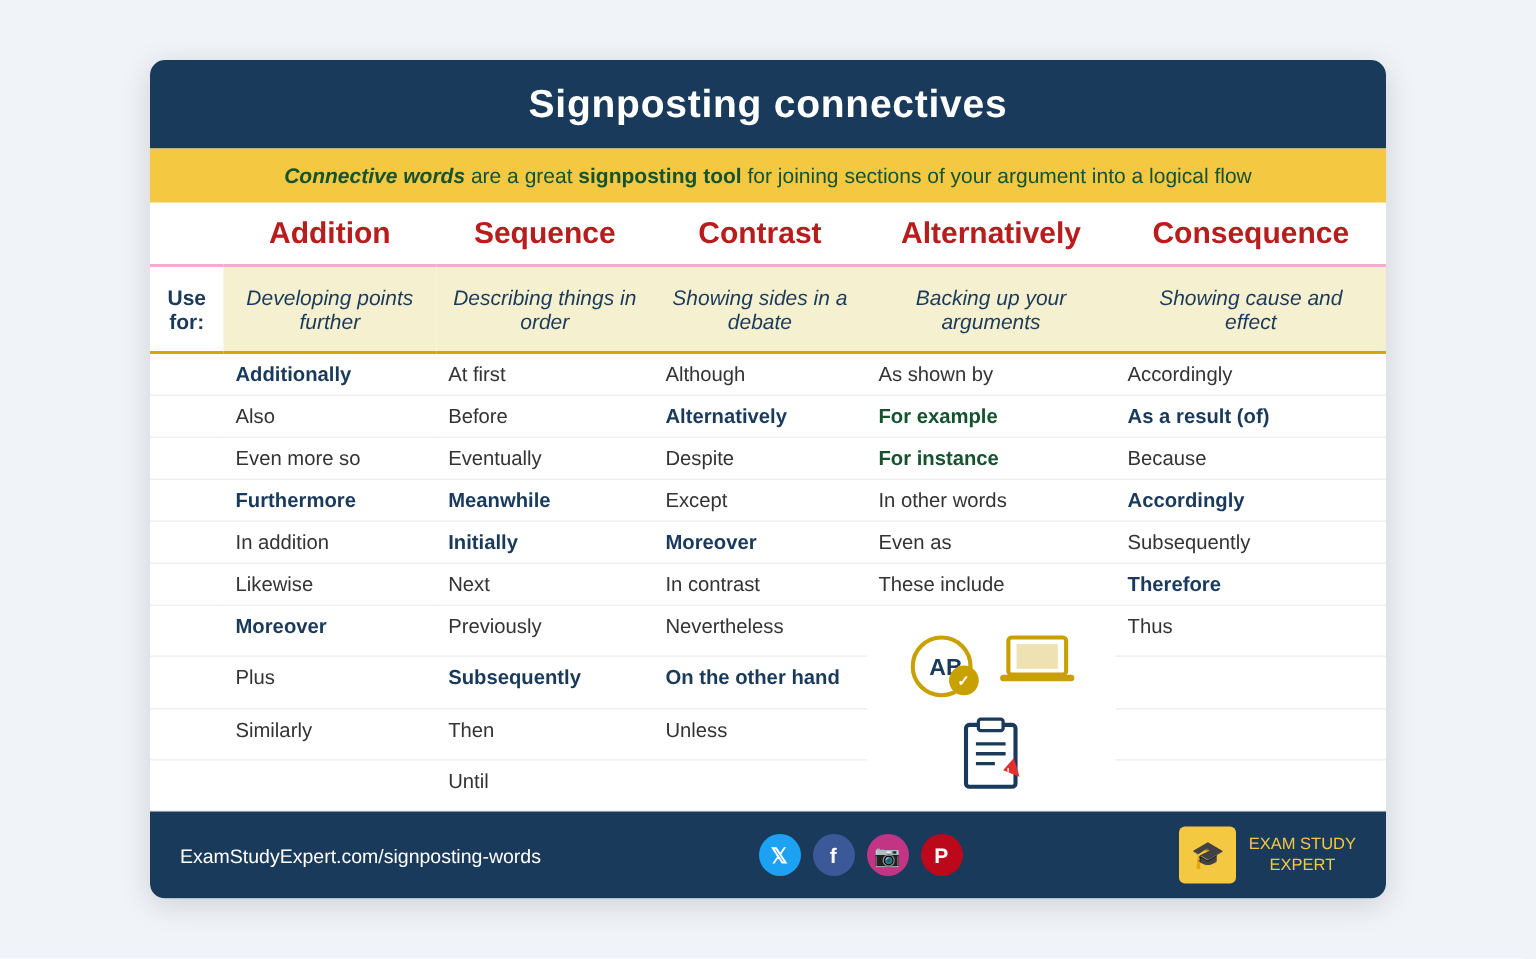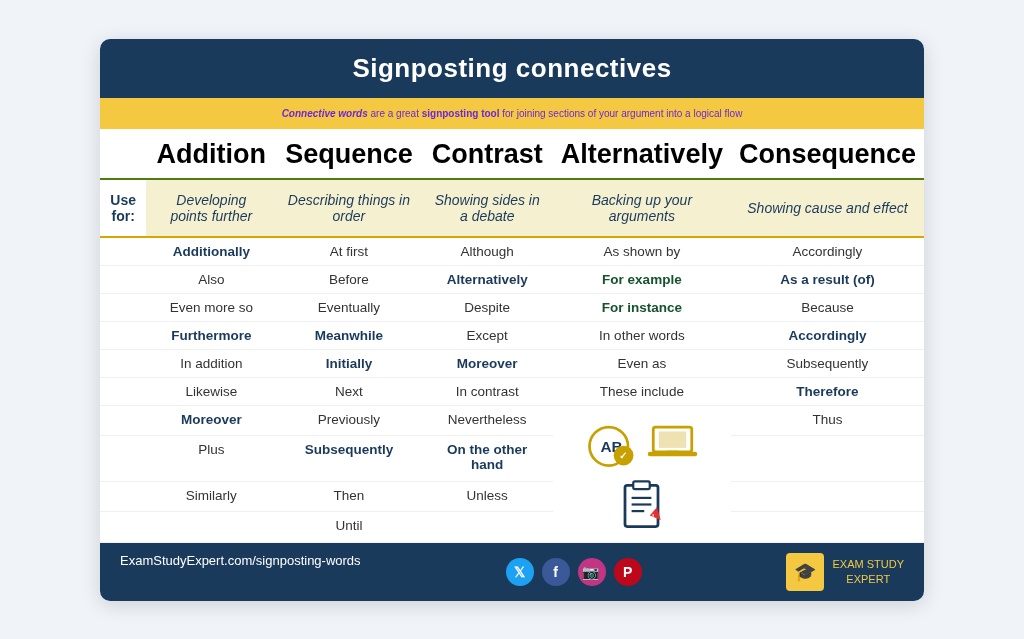--- a/index.html
+++ b/index.html
@@ -24,36 +24,36 @@
       text-align: center;
       padding: 14px 20px;
       font-size: 26px;
       font-weight: bold;
       letter-spacing: 0.5px;
     }
     .subtitle-bar {
       background: #f5c842;
       padding: 10px 36px;
       text-align: center;
-      font-size: 10px;
-      color: #6d28d9;
+      font-size: 14px;
+      color: #14532d;
     }
     .subtitle-bar .bold-italic { font-weight: bold; font-style: italic; }
     .subtitle-bar .bold { font-weight: bold; }
     .main-table {
       width: 100%;
       border-collapse: collapse;
     }
     .main-table th {
       padding: 14px 8px 8px;
-      font-size: 27px;
+      font-size: 20px;
       font-weight: bold;
-      color: #000000;
-      text-align: center;
-      border-bottom: 2px solid #4d7c0f;
+      color: #b91c1c;
+      text-align: center;
+      border-bottom: 2px solid #f9a8d4;
       vertical-align: bottom;
     }
     .use-for-label {
       font-weight: bold;
       font-size: 13px;
       color: #1a3a5c;
       text-align: right;
       padding: 12px 8px 12px 12px;
       vertical-align: middle;
       width: 50px;
@@ -67,32 +67,33 @@
       padding: 12px 10px;
       border-bottom: 2px solid #d4a800;
       vertical-align: middle;
       margin-left: 14px;
     }
     .use-for-row .label-cell {
       background: white;
       font-style: normal;
     }
     .data-row td {
-      text-align: center;
+      text-align: left;
       padding: 6px 8px;
       font-size: 13.5px;
       color: #333;
       border-bottom: 1px solid #f0f0f0;
       vertical-align: top;
     }
     .bold-word { font-weight: bold; color: #1a3a5c; }
     .gold-bold { font-weight: bold; color: #14532d; }
     .footer {
       background: #1a3a5c;
       display: flex;
+      align-items: center;
       justify-content: space-between;
       padding: 10px 20px;
     }
     .footer-url {
       color: white;
       font-size: 13px;
     }
     .footer-icons {
       display: flex;
       gap: 8px;

